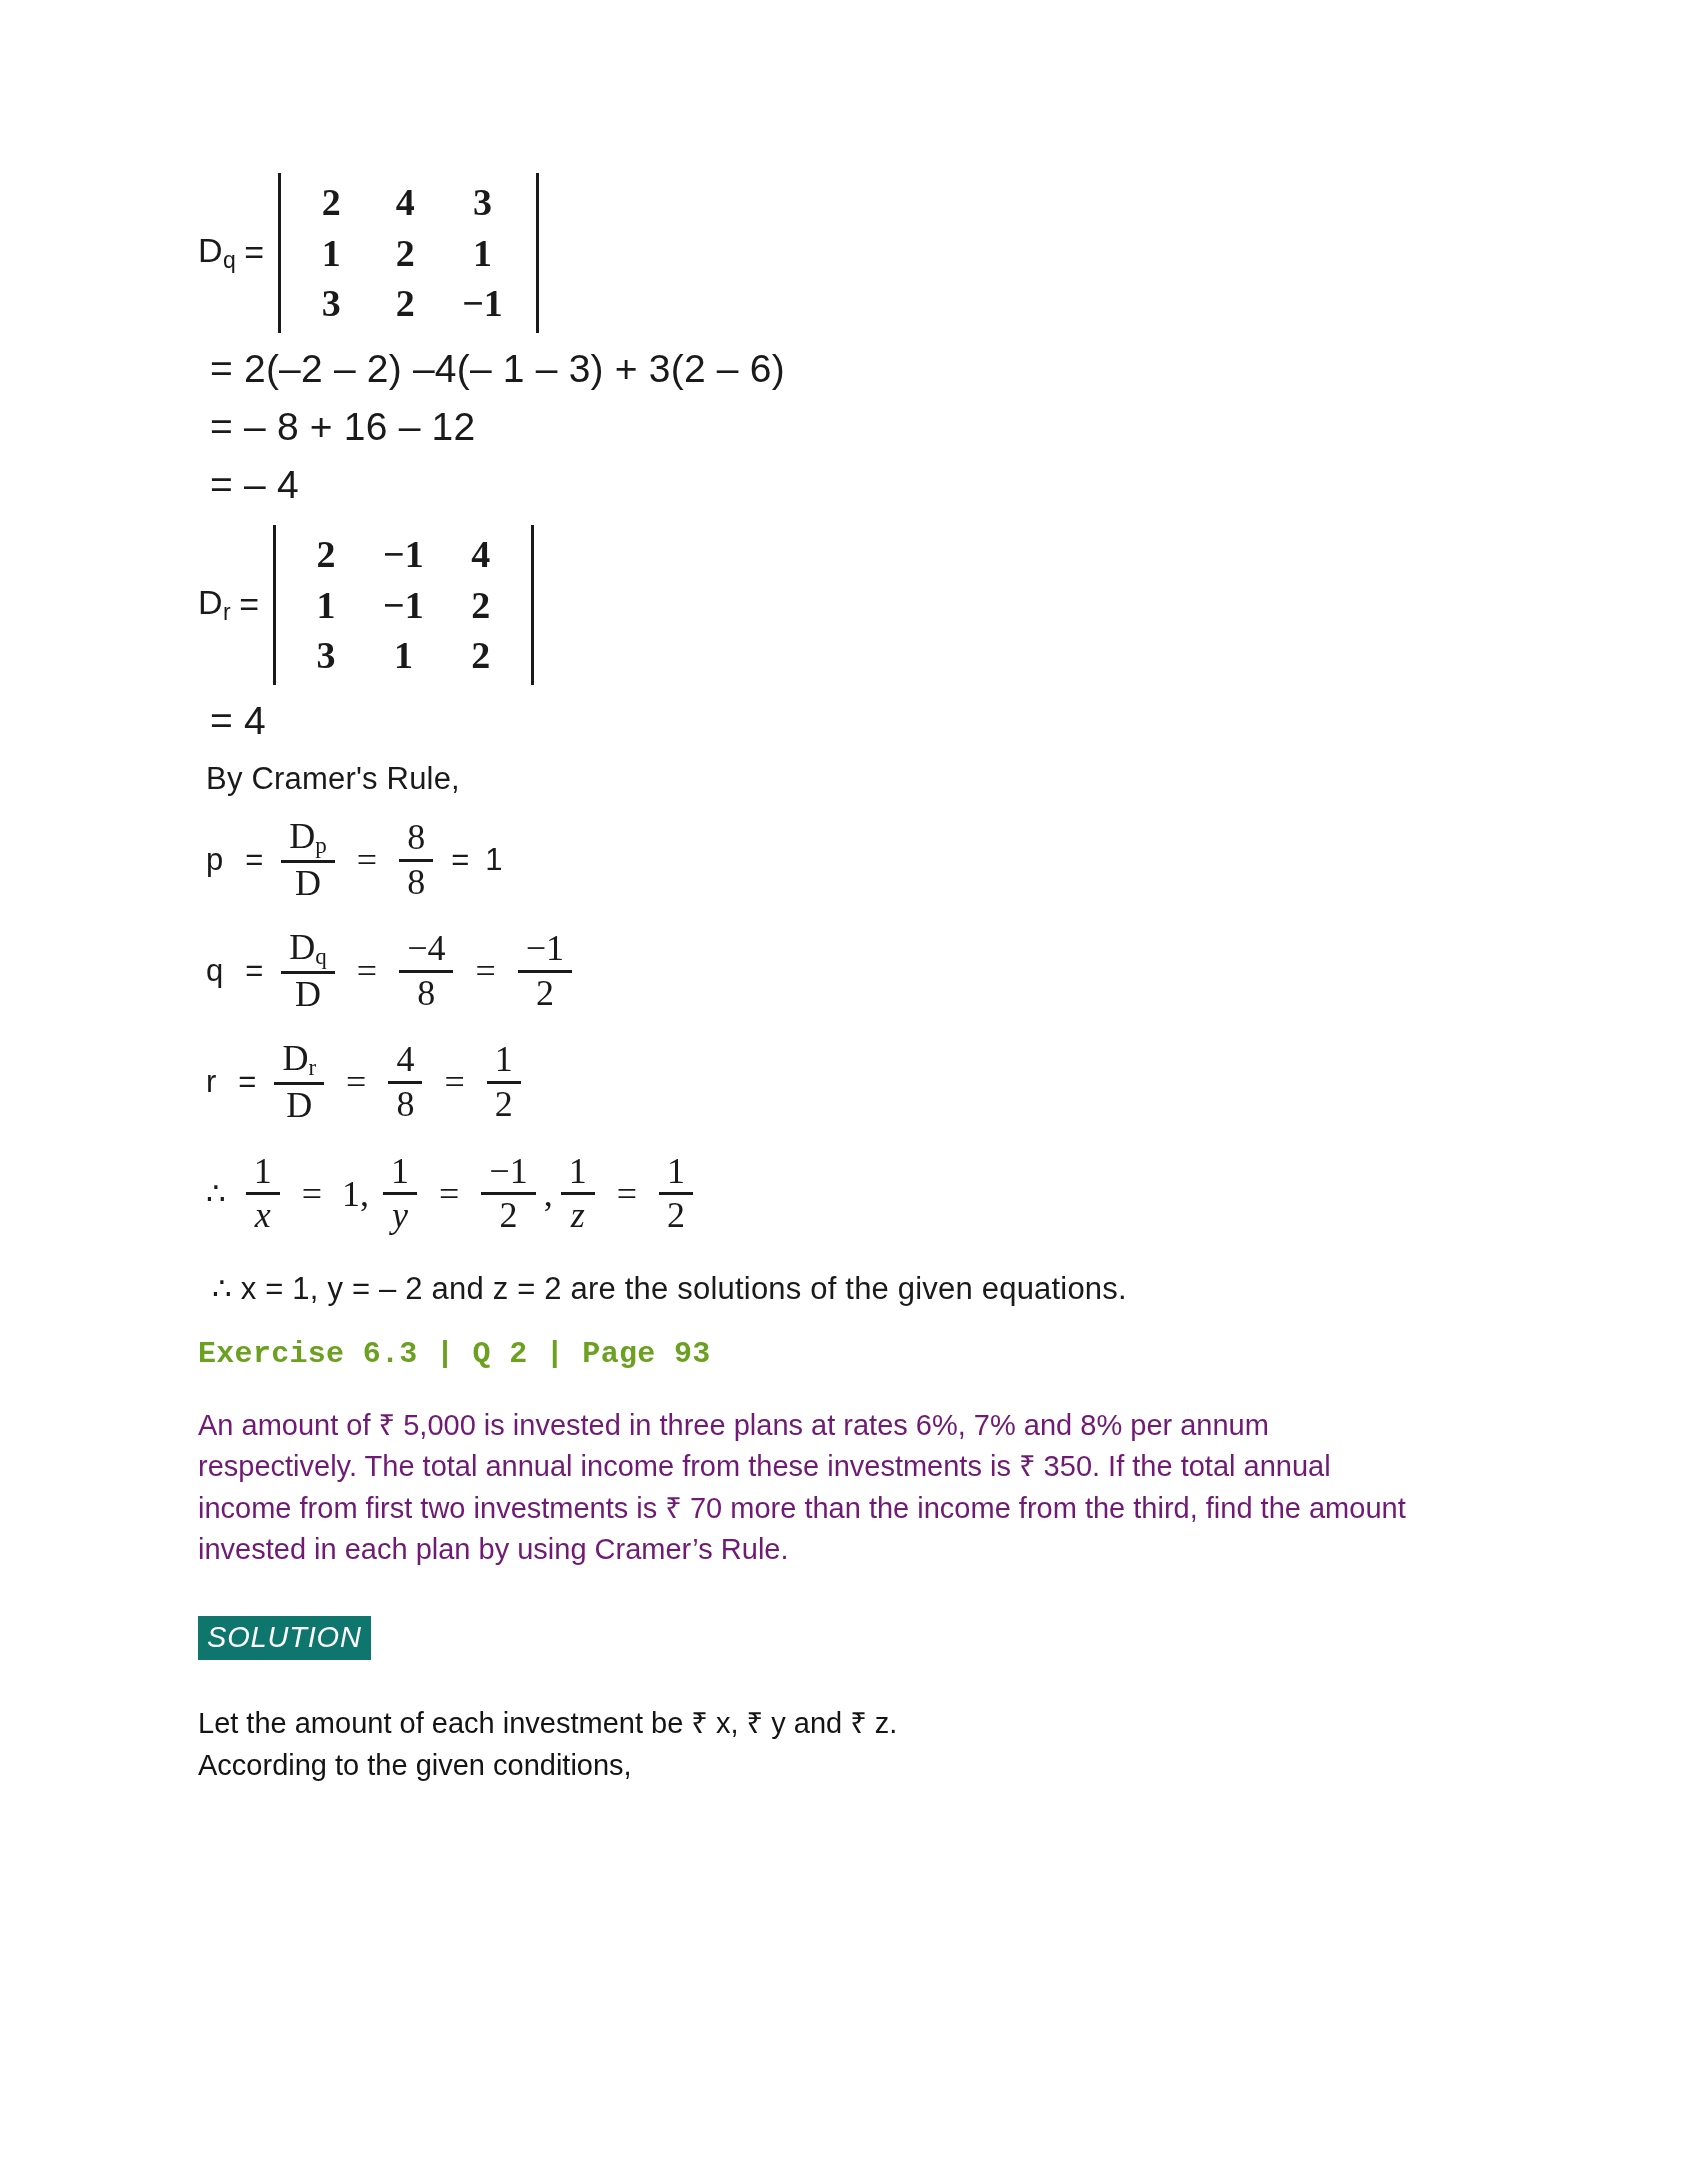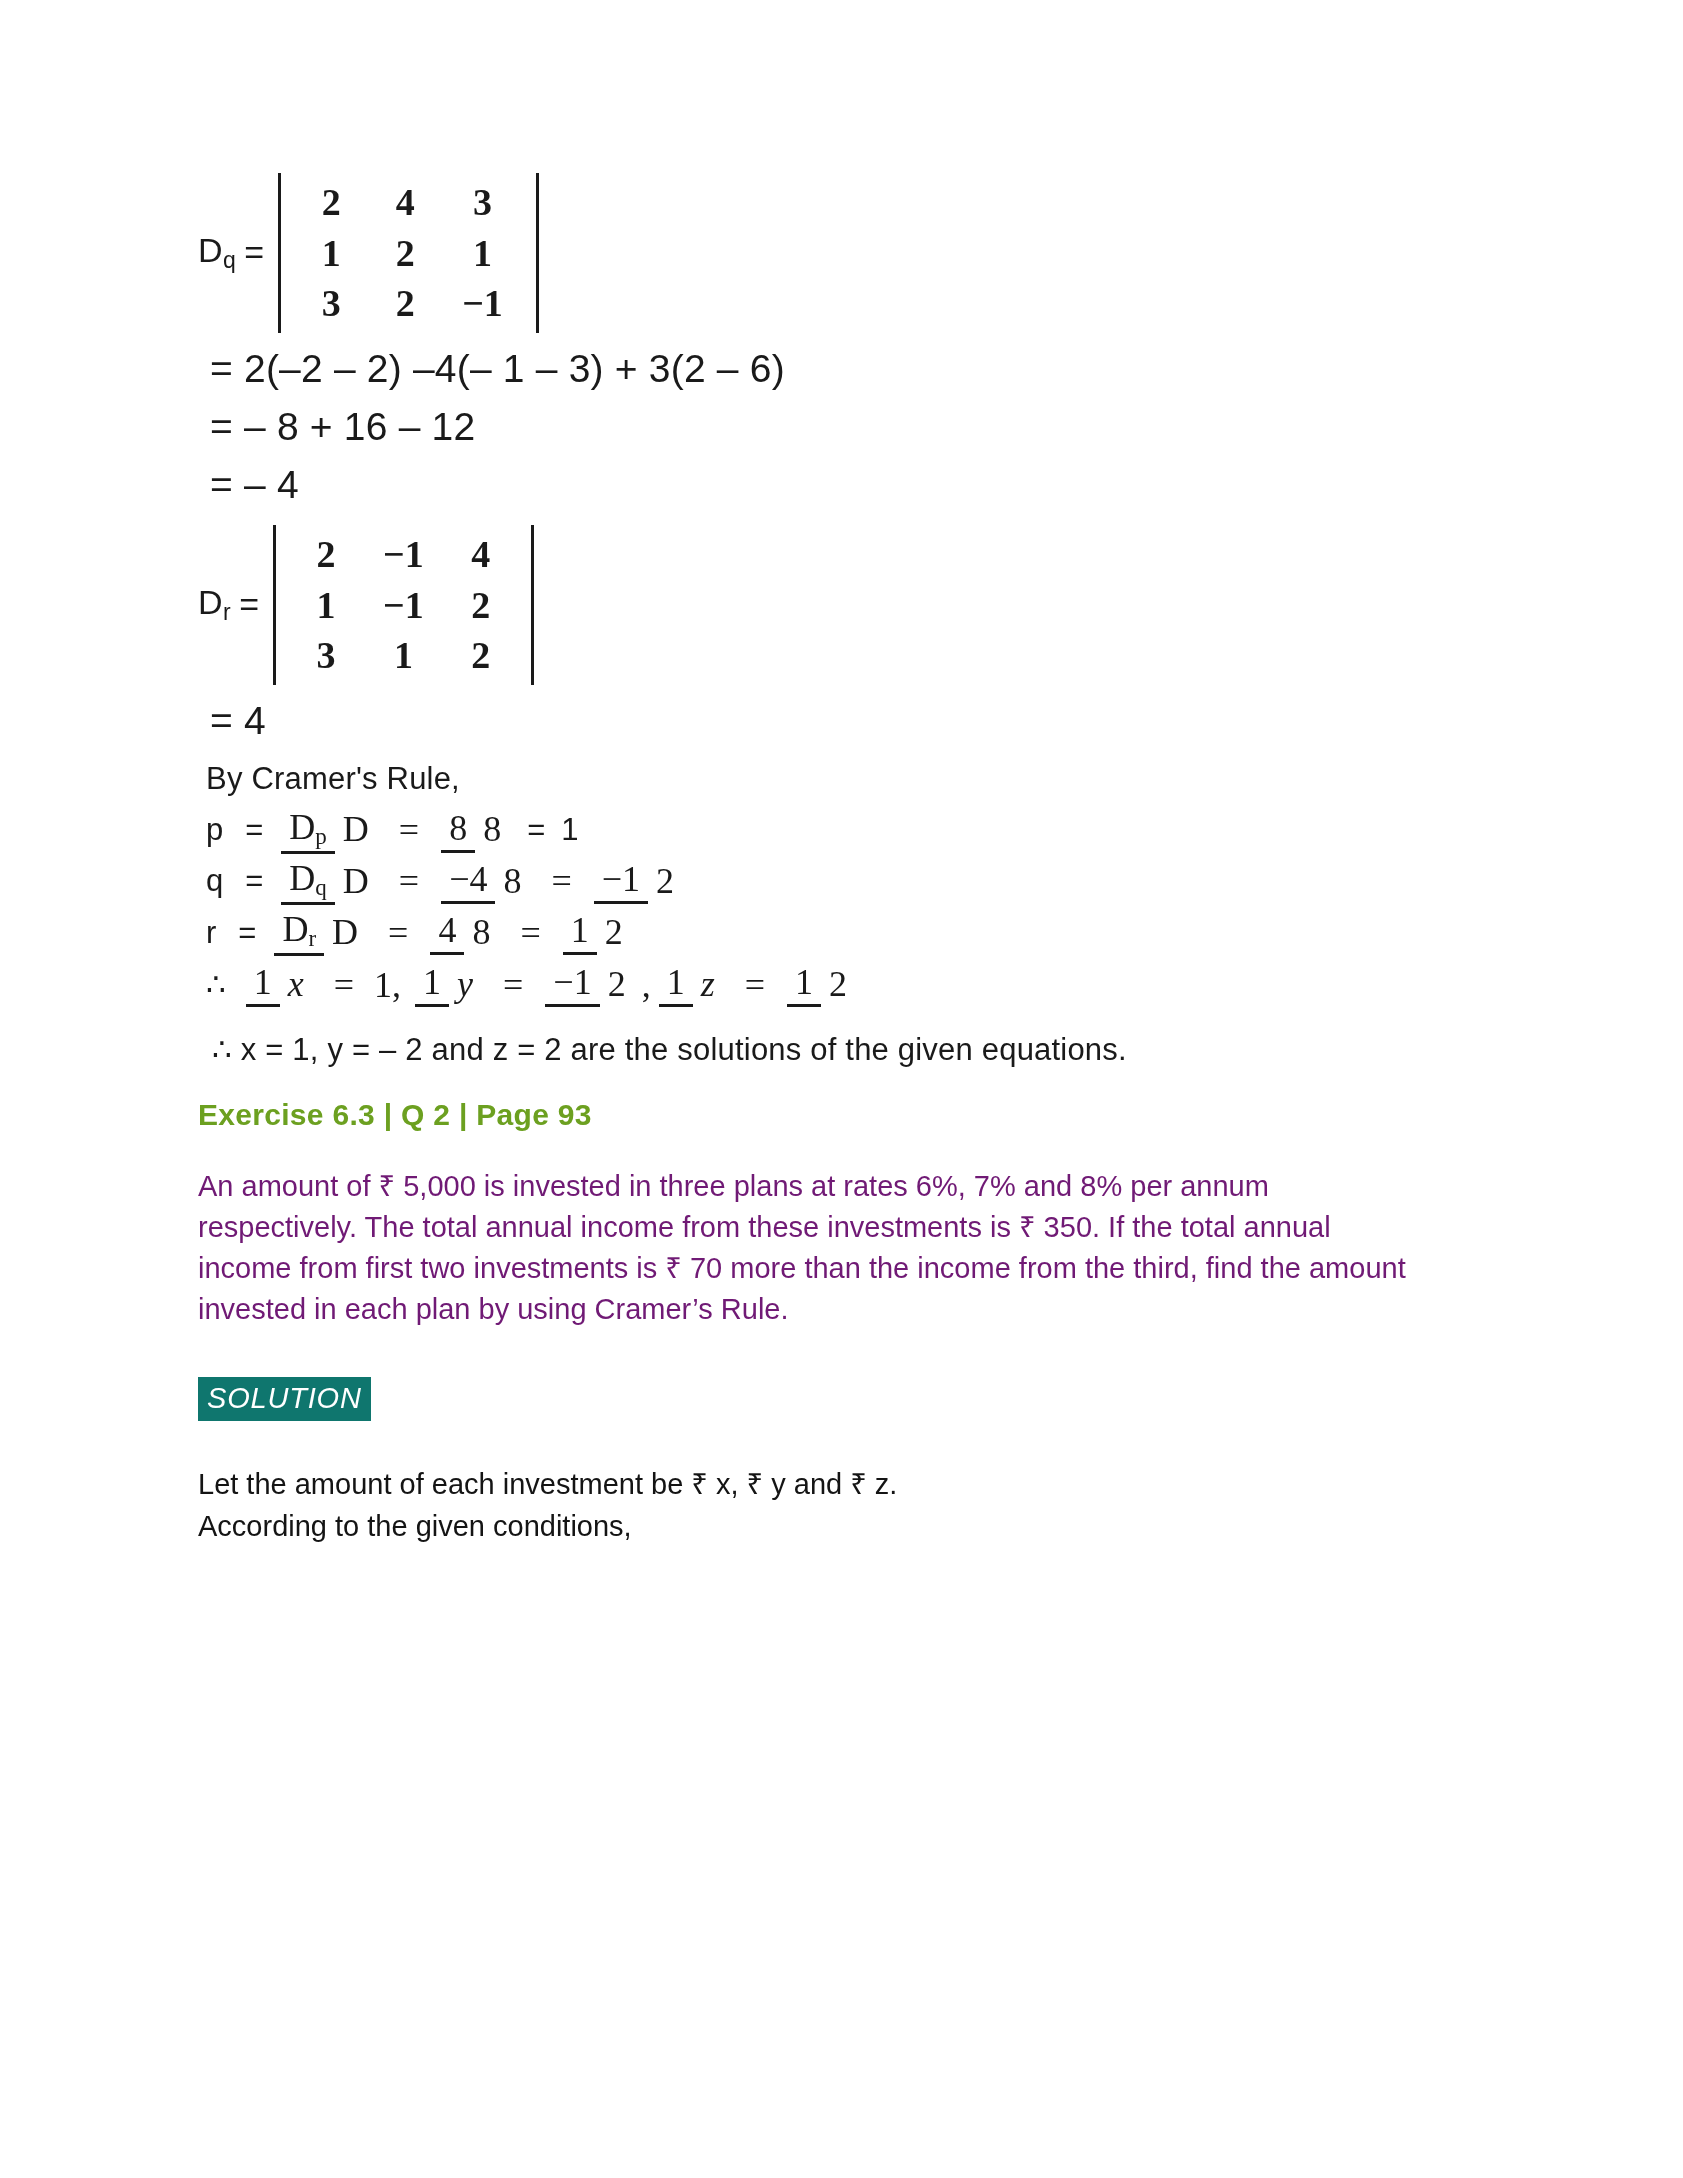--- a/index.html
+++ b/index.html
@@ -119,24 +119,24 @@
     font-size: 31px;
     margin: 0 12px;
   }
   .frac-row .op-serif {
     font-family: "Liberation Serif", serif;
     font-size: 36px;
     margin: 0 16px;
   }
   .frac {
     display: inline-flex;
-    flex-direction: row;
+    flex-direction: column;
     align-items: center;
     justify-content: flex-end;
-    margin: 0 6px;
+    margin: 9px 6px;
     line-height: 1.05;
   }
   .frac .num,
   .frac .den {
     padding: 2px 8px;
     white-space: nowrap;
   }
   .frac .num {
     border-bottom: 3px solid #1a1a1a;
   }
@@ -160,21 +160,21 @@
   .concl {
     font-family: "Liberation Sans", sans-serif;
     font-size: 31px;
     color: #1a1a1a;
     margin: 24px 0 6px 14px;
     letter-spacing: 0.2px;
   }
 
   
   .ex-head {
-    font-family: Liberation Sans, sans-serif;
+    font-family: Liberation Mono, monospace;
     font-weight: bold;
     font-size: 30px;
     color: #6ca020;
     margin: 30px 0 0 0;
     letter-spacing: 0.3px;
   }
 
   
   .question {
     font-family: "Liberation Sans", sans-serif;

